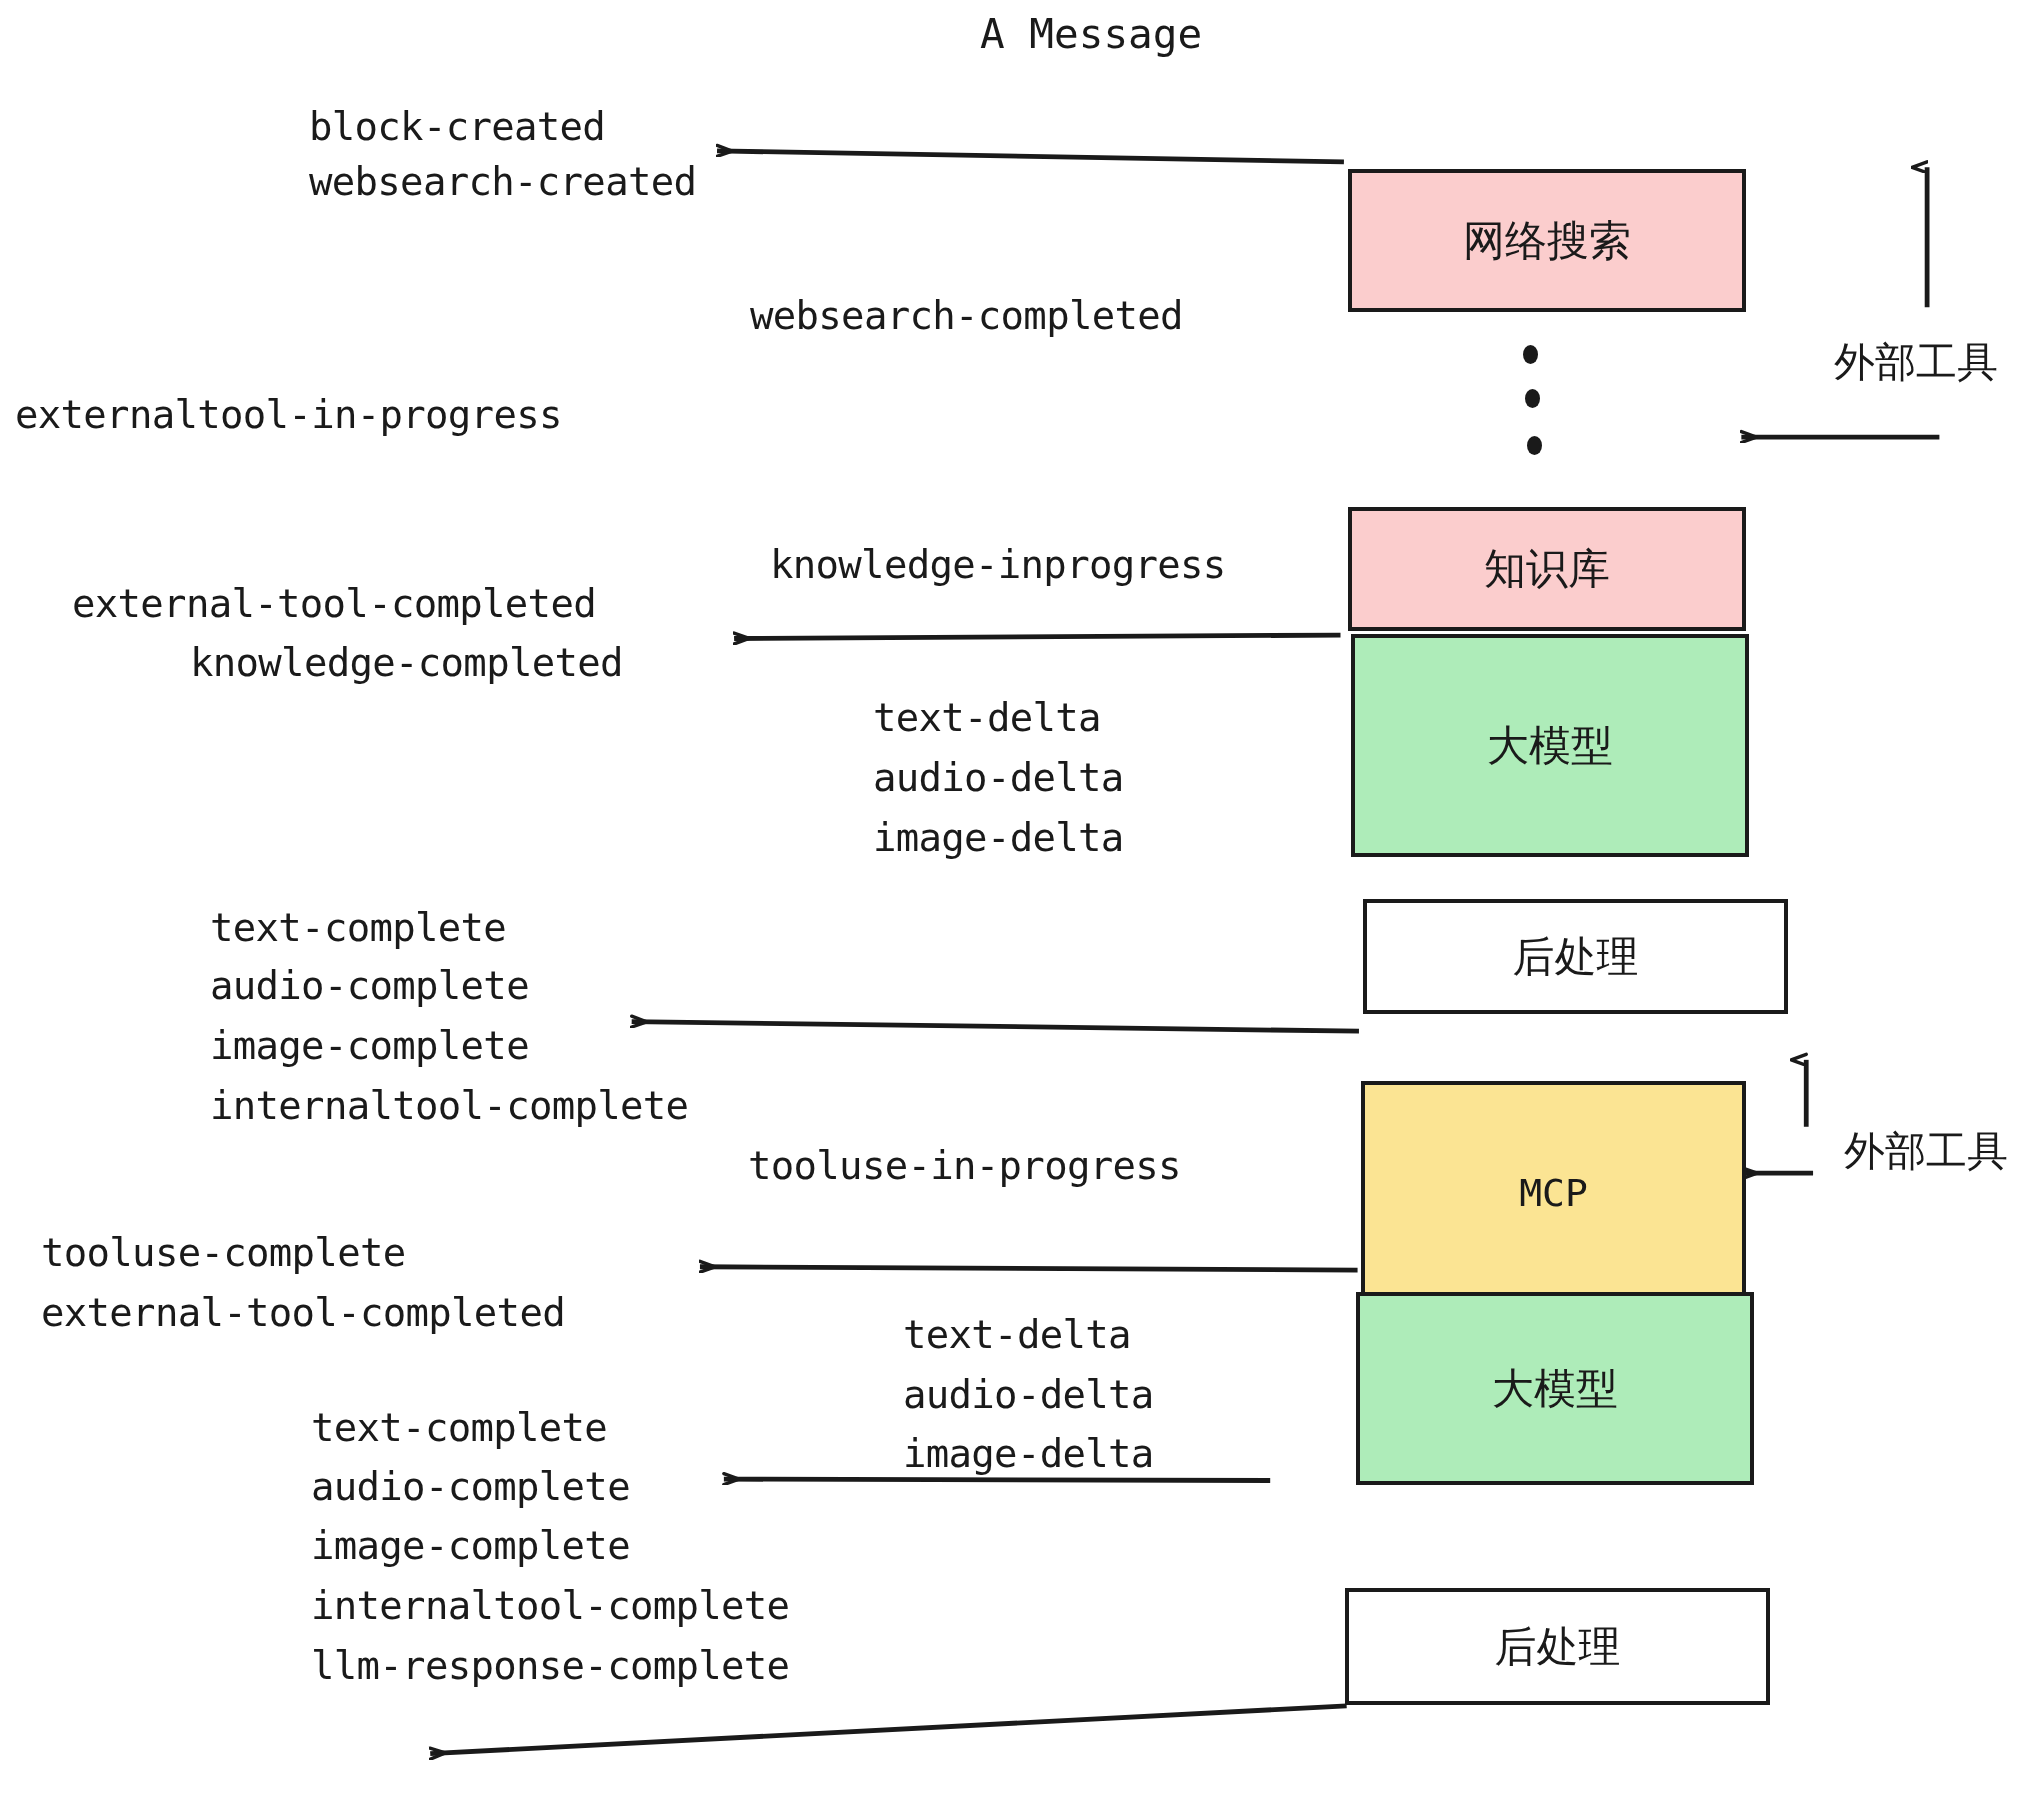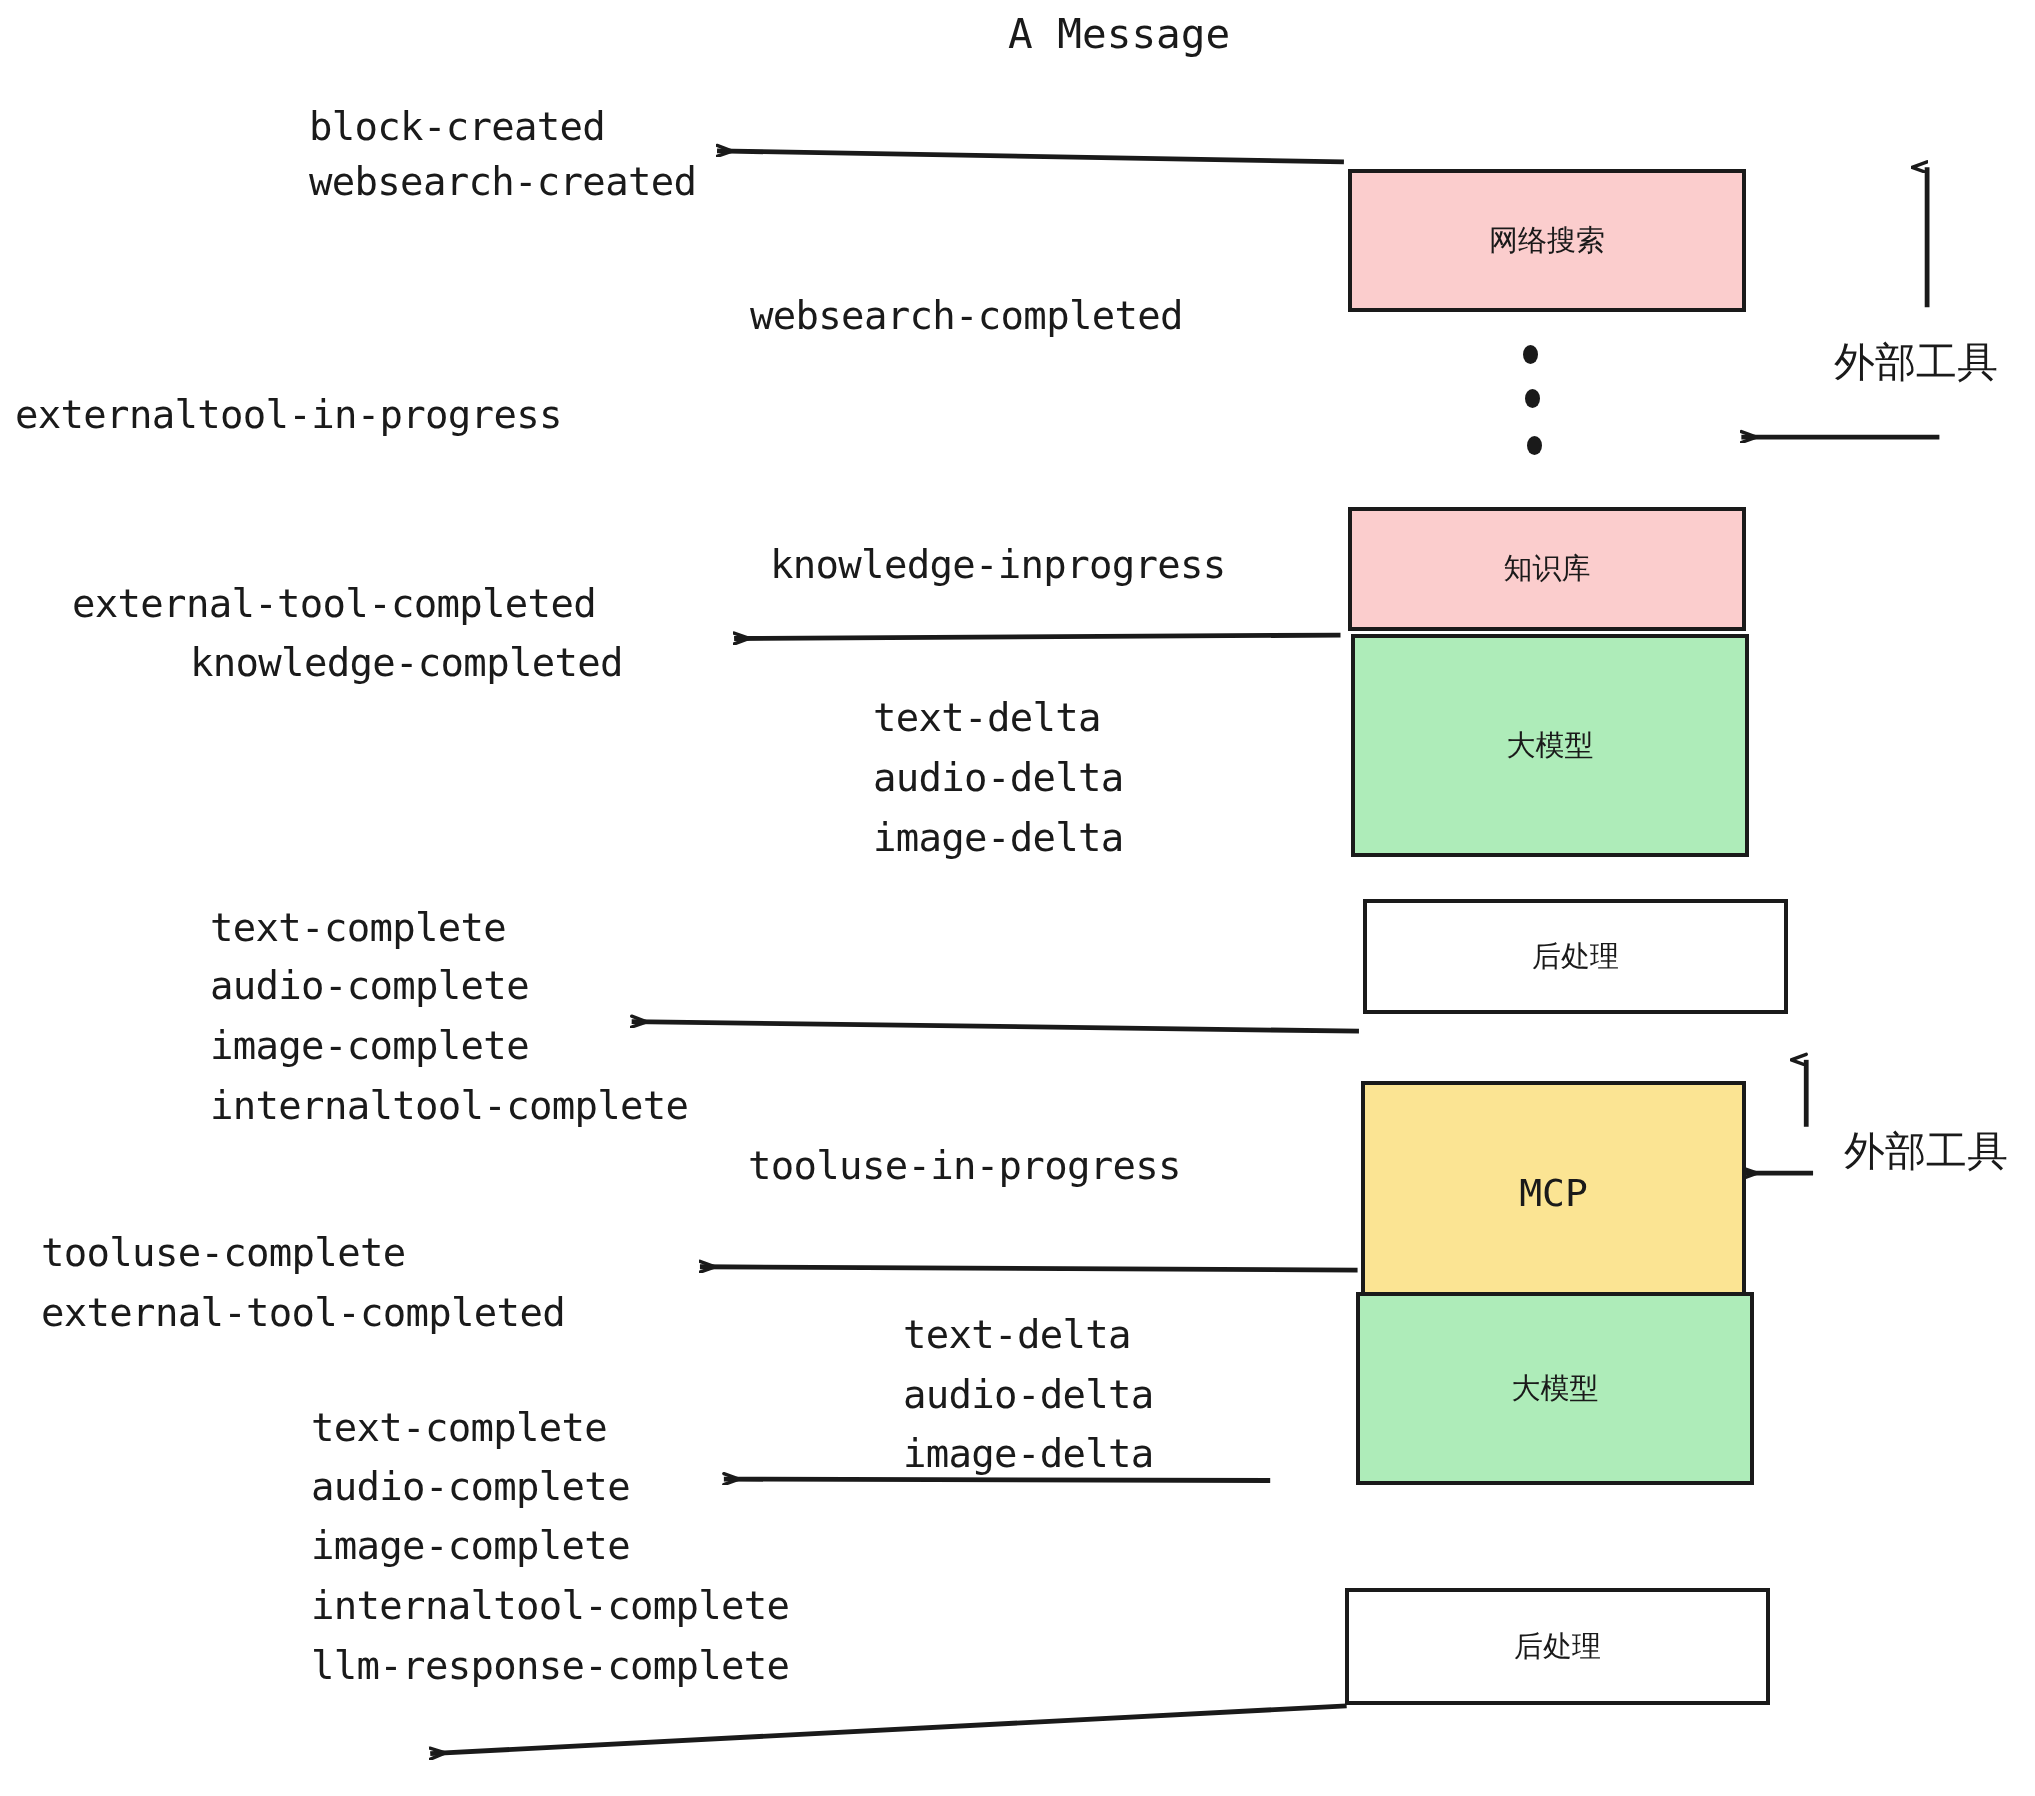--- a/index.html
+++ b/index.html
@@ -7,34 +7,34 @@
        font-family:"DejaVu Sans Mono","Liberation Mono",monospace;}
   #stage{position:absolute;left:0;top:0;width:2035px;height:1796px;}
   .lbl{position:absolute;white-space:pre;color:#1a1a1a;
        font-family:"DejaVu Sans Mono","Liberation Mono",monospace;
        font-size:39px;line-height:1;letter-spacing:-0.7px;}
   .title{position:absolute;font-size:41px;color:#1a1a1a;white-space:pre;
          font-family:"DejaVu Sans Mono","Liberation Mono",monospace;}
   .box{position:absolute;border:4.8px solid #1a1a1a;box-sizing:border-box;
        display:flex;align-items:center;justify-content:center;
        font-family:"DejaVu Sans","Liberation Sans",sans-serif;
-       font-size:29px;color:#1a1a1a;}
+       font-size:42px;color:#1a1a1a;}
   .box.mcp{font-family:"DejaVu Sans Mono","Liberation Mono",monospace;font-size:38px;margin-top:48px;}
   .cn{position:absolute;font-family:"DejaVu Sans","Liberation Sans",sans-serif;
       font-size:41px;color:#1a1a1a;white-space:pre;}
   svg.ov{position:absolute;left:0;top:0;width:2035px;height:1796px;
          pointer-events:none;overflow:visible;}
   .dot{position:absolute;width:15px;height:19px;background:#1a1a1a;border-radius:50%;}
 </style>
 </head>
 <body>
 
 <div id="stage">
 
-  <div class="title" style="left:1008px;top:10.2px;">A Message</div>
+  <div class="title" style="left:980px;top:10.2px;">A Message</div>
 
   <svg class="ov" viewBox="0 0 2980 2630">
     <defs>
       <marker id="ah" markerWidth="26" markerHeight="26" refX="24" refY="9" orient="auto" markerUnits="userSpaceOnUse">
         <path d="M24,1 L2,9 L24,17" fill="none" stroke="#1a1a1a" stroke-width="5" stroke-linecap="round" stroke-linejoin="round"></path>
       </marker>
       <marker id="ahu" markerWidth="26" markerHeight="26" refX="9" refY="24" orient="auto" markerUnits="userSpaceOnUse">
         <path d="M1,24 L9,2 L17,24" fill="none" stroke="#1a1a1a" stroke-width="5" stroke-linecap="round" stroke-linejoin="round"></path>
       </marker>
     </defs>

